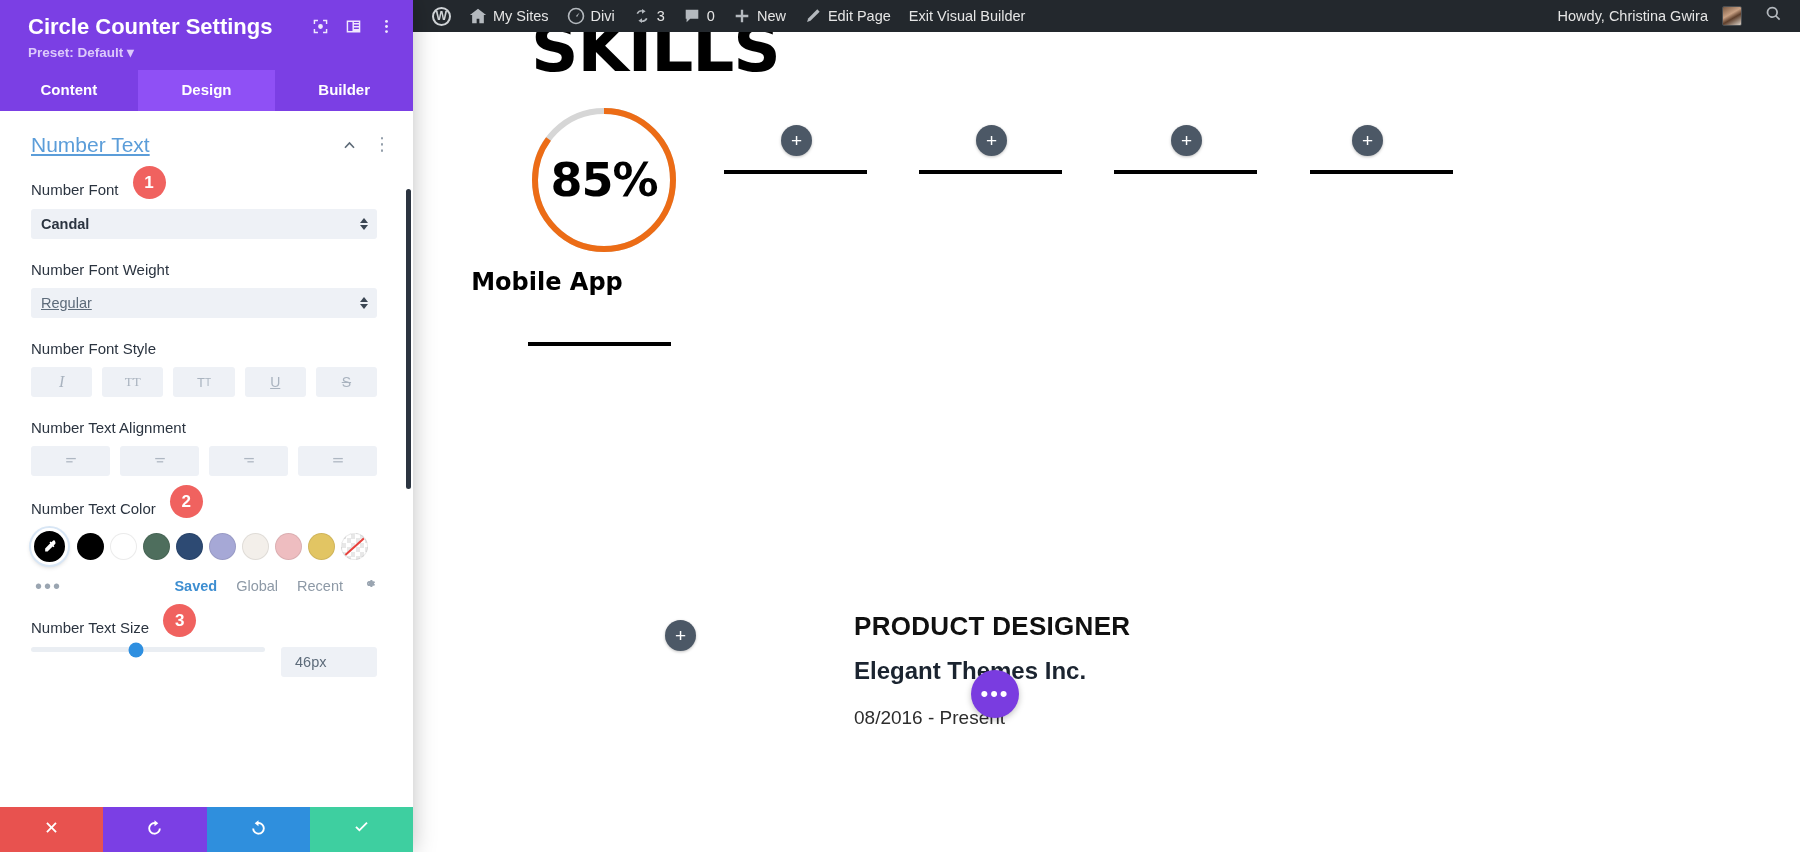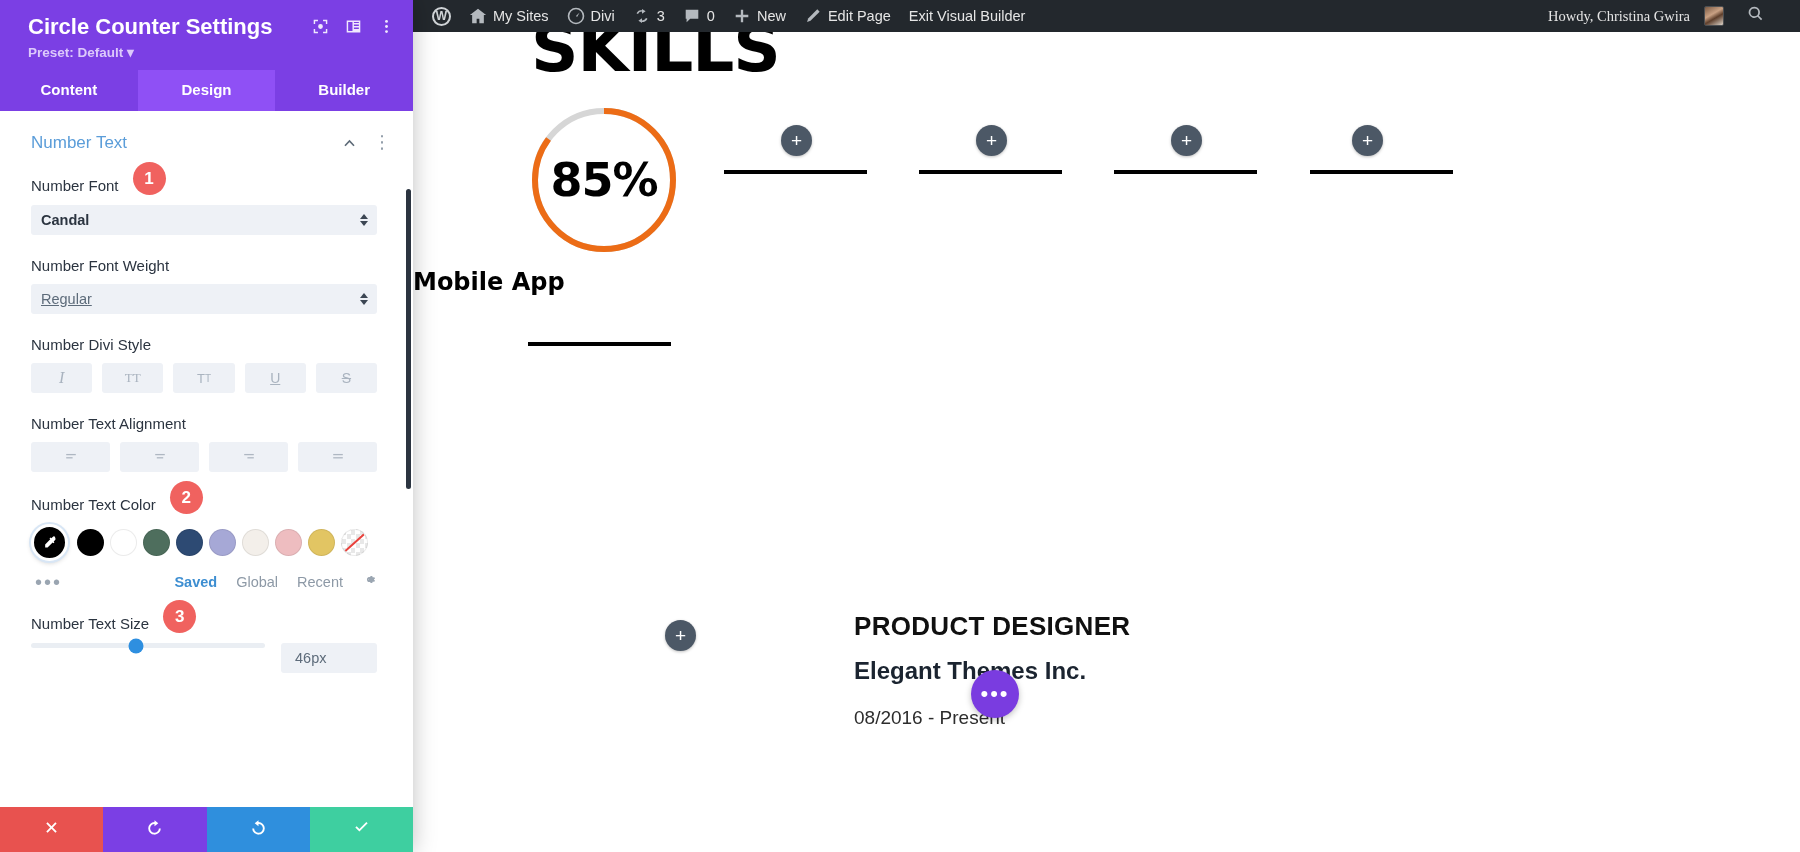--- a/index.html
+++ b/index.html
@@ -14,21 +14,21 @@
   .wp-adminbar{
     position:absolute; top:0; left:413px; width:1387px; height:32px;
     background:#23282d; color:#e0e0e0; display:flex; align-items:center;
     font-size:14.5px; z-index:40;
   }
   .wp-left{ display:flex; align-items:center; height:32px; padding-left:10px; }
   .wp-item{
     display:flex; align-items:center; gap:6px; height:32px;
     padding:0 9px; color:#e5e5e5; white-space:nowrap;
   }
-  .wp-right{ margin-left:auto; display:flex; align-items:center; height:19px; padding-right:24px;font-family:Liberation Serif, serif;}
+  .wp-right{ margin-left:auto; display:flex; align-items:center; height:19px; padding-right:6px;}
   .wp-logo{
     width:19px;height:19px;border-radius:50%;border:2px solid #cfd3d6;
     display:flex;align-items:center;justify-content:center;
     font-size:12px;font-weight:bold;color:#cfd3d6;line-height:1;
   }
   .wp-icon-svg{ width:18px;height:18px;fill:#b4b9be; display:block;}
   .avatar{
     width:20px;height:20px;border-radius:2px;margin-left:8px;
     background:linear-gradient(150deg,#7b5a43 0%,#c9a184 40%,#5e3f2c 60%,#dcd3c8 100%);
     border:1px solid #4c4f52;
@@ -45,21 +45,21 @@
     font-size:66px; font-weight:900; letter-spacing:-1px; color:#000;
     font-family:"DejaVu Sans", sans-serif;
   }
   .circle-wrap{ position:absolute; left:115px; top:72px; width:152px; height:152px; }
   .circle-num{
     position:absolute; inset:0; display:flex; align-items:center; justify-content:center;
     font-size:46px; font-weight:900; color:#000; letter-spacing:-1px;
     font-family:"DejaVu Sans", sans-serif;
   }
   .circle-title{
-    position:absolute; left:0; top:236px; width:268px; 
+    position:absolute; left:0; top:236px; width:268px; text-align:center;
     font-size:24px; font-weight:bold; color:#000;
     font-family:"DejaVu Sans", sans-serif;
   }
   .rule{ position:absolute; height:4px; background:#000; }
 
   .plus-btn{
     position:absolute; width:31px; height:31px; border-radius:50%;
     background:#4c5866; color:#fff; display:flex; align-items:center; justify-content:center;
     font-size:19px; line-height:1; font-weight:300;
     box-shadow:0 1px 3px rgba(0,0,0,.25); cursor:pointer;
@@ -109,21 +109,21 @@
   .tab{
     flex:1; text-align:center; padding:11px 0 13px; color:#fff;
     font-size:15px; font-weight:bold; cursor:pointer;
   }
   .tab.active{ background:#8f50f5; }
 
   .panel-body{ position:relative; flex:1; overflow:hidden; background:#fff; }
   .section-head{
     display:flex; align-items:center; padding:22px 22px 0 31px;
   }
-  .section-title{ color:#5b9dd9; font-size:17px; flex:1; }
+  .section-title{ color:#5b9dd9; font-size:21px; flex:1;text-decoration:underline; }
   .chev, .kebab{ color:#8d99a6; cursor:pointer; display:flex; align-items:center; }
   .chev svg{ width:15px; height:15px; stroke:#5e6b78; fill:none; stroke-width:2.2; }
   .kebab{ margin-left:16px; font-size:18px; letter-spacing:0; line-height:.55; flex-direction:column; }
 
   .field{ padding:0 36px 0 31px; margin-top:22px; }
   .field-label{ font-size:15px; color:#2b3440; margin-bottom:10px; }
   .label-row{ display:flex; align-items:center; gap:9px; margin-bottom:10px; }
   .badge{
     width:33px; height:33px; border-radius:50%; background:#f0625f; color:#fff;
     display:flex; align-items:center; justify-content:center;
@@ -412,21 +412,21 @@
         <div class="select">
           <span class="val muted">Regular</span>
           <span class="updown">
               <i class="u"></i>
               <i class="d"></i>
             </span>
         </div>
       </div>
 
       <div class="field">
-        <div class="field-label">Number Divi Style</div>
+        <div class="field-label">Number Font Style</div>
         <div class="btn-row">
           <div class="sbtn" style="font-style:italic;font-family:'Liberation Serif',serif;font-size:16px;">I</div>
           <div class="sbtn" style="font-size:13px;font-family:Liberation Serif, serif;">TT</div>
           <div class="sbtn" style="font-size:13px;">T<span style="font-size:10px">T</span></div>
           <div class="sbtn" style="text-decoration:underline;font-size:14px;">U</div>
           <div class="sbtn" style="text-decoration:line-through;font-size:14px;">S</div>
         </div>
       </div>
 
       <div class="field">

